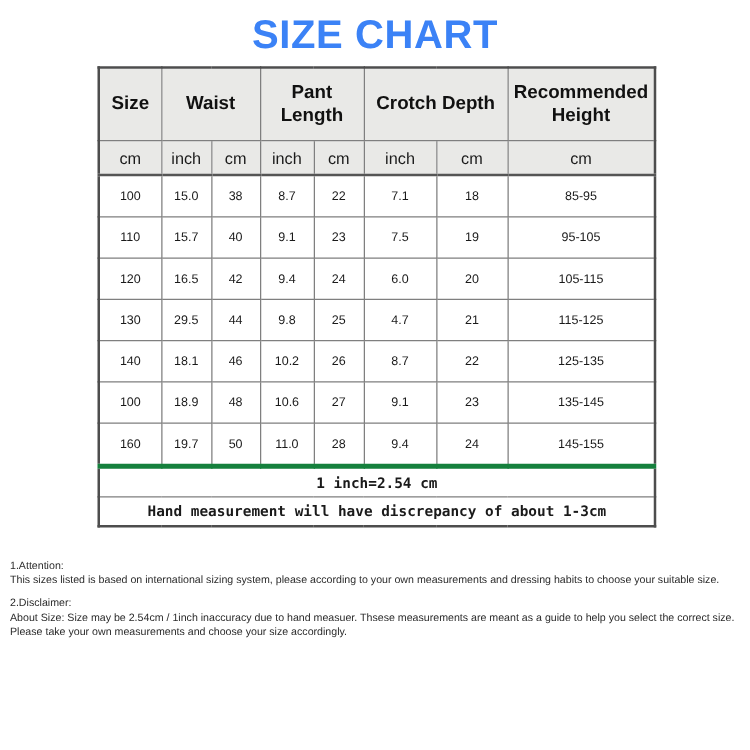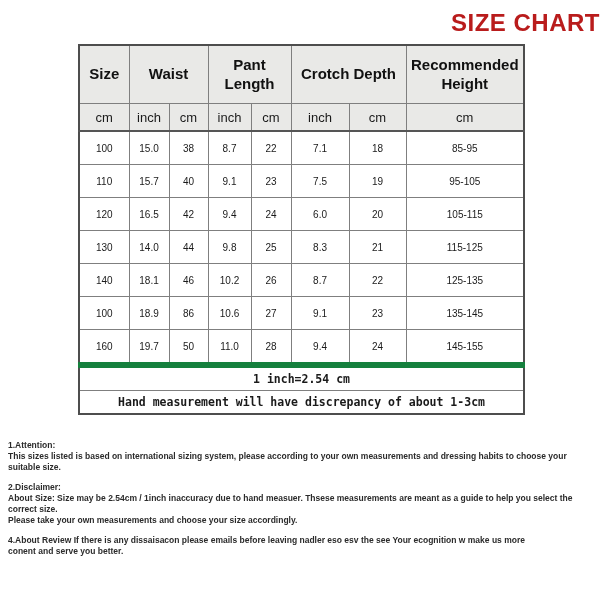--- a/index.html
+++ b/index.html
@@ -9,25 +9,25 @@
   }
   body {
     width: 600px;
     height: 600px;
     font-family: "Liberation Sans", sans-serif;
     color: #1a1a1a;
     overflow: hidden;
   }
   .page-title {
     margin: 9px 0 7px 0;
-    text-align: right;
-    font-size: 24px;
+    text-align: center;
+    font-size: 32px;
     font-weight: bold;
     letter-spacing: 0.5px;
-    color: #b91c1c;
+    color: #3b82f6;
   }
   table.size-table {
     border-collapse: collapse;
     table-layout: fixed;
     margin-left: 78px;
     width: 445px;
     border: 2px solid #4d4d4d;
   }
   .size-table th, .size-table td {
     border: 1px solid #7f7f7f;
@@ -58,38 +58,37 @@
     background: #ffffff;
   }
   .size-table tfoot td.foot-cell {
     height: 22px;
     font-family: "DejaVu Sans Mono", monospace;
     font-weight: bold;
     font-size: 11.5px;
     background: #ffffff;
   }
   .size-table tfoot tr:first-child td {
-    border-top: 6px solid #15803d;
+    border-top: 4px solid #15803d;
   }
   
   col.c-size { width: 50px; }
   col.c-waist-in { width: 40px; }
   col.c-waist-cm { width: 39px; }
   col.c-pant-in { width: 43px; }
   col.c-pant-cm { width: 40px; }
   col.c-crotch-in { width: 58px; }
   col.c-crotch-cm { width: 57px; }
   col.c-height { width: 118px; }
 
   .notes {
     margin: 25px 6px 0 8px;
     font-size: 8.5px;
     line-height: 1.32;
     color: #2b2b2b;
-    font-weight: bold;
   }
   .note { margin-bottom: 8px; }
   .note-body { white-space: pre-line; }
 </style>
 </head>
 <body>
 
 <div class="page">
 
   <h1 class="page-title">SIZE CHART</h1>
@@ -150,42 +149,42 @@
           <td>16.5</td>
           <td>42</td>
           <td>9.4</td>
           <td>24</td>
           <td>6.0</td>
           <td>20</td>
           <td>105-115</td>
         </tr>
         <tr>
           <td>130</td>
-          <td>14.0</td>
+          <td>29.5</td>
           <td>44</td>
           <td>9.8</td>
           <td>25</td>
-          <td>8.3</td>
+          <td>4.7</td>
           <td>21</td>
           <td>115-125</td>
         </tr>
         <tr>
           <td>140</td>
           <td>18.1</td>
           <td>46</td>
           <td>10.2</td>
           <td>26</td>
           <td>8.7</td>
           <td>22</td>
           <td>125-135</td>
         </tr>
         <tr>
           <td>100</td>
           <td>18.9</td>
-          <td>86</td>
+          <td>48</td>
           <td>10.6</td>
           <td>27</td>
           <td>9.1</td>
           <td>23</td>
           <td>135-145</td>
         </tr>
         <tr>
           <td>160</td>
           <td>19.7</td>
           <td>50</td>
@@ -209,19 +208,15 @@
   <div class="notes">
       <div class="note">
         <div class="note-heading">1.Attention:</div>
         <div class="note-body">This sizes listed is based on international sizing system, please according to your own measurements and dressing habits to choose your suitable size.</div>
       </div>
       <div class="note">
         <div class="note-heading">2.Disclaimer:</div>
         <div class="note-body">About Size: Size may be 2.54cm / 1inch inaccuracy due to hand measuer. Thsese measurements are meant as a guide to help you select the correct size.
 Please take your own measurements and choose your size accordingly.</div>
       </div>
-      <div class="note">
-        <div class="note-body">4.About Review If there is any dissaisacon please emails before leaving nadler eso esv the see Your ecognition w make us more
-conent and serve you better.</div>
-      </div>
     </div>
 
 </div>
 
 </body></html>

